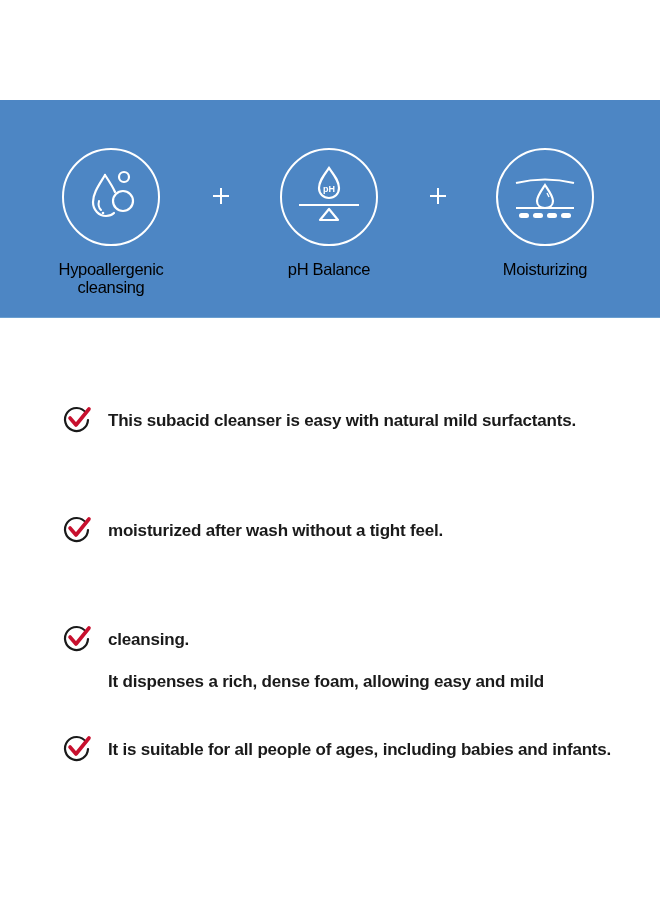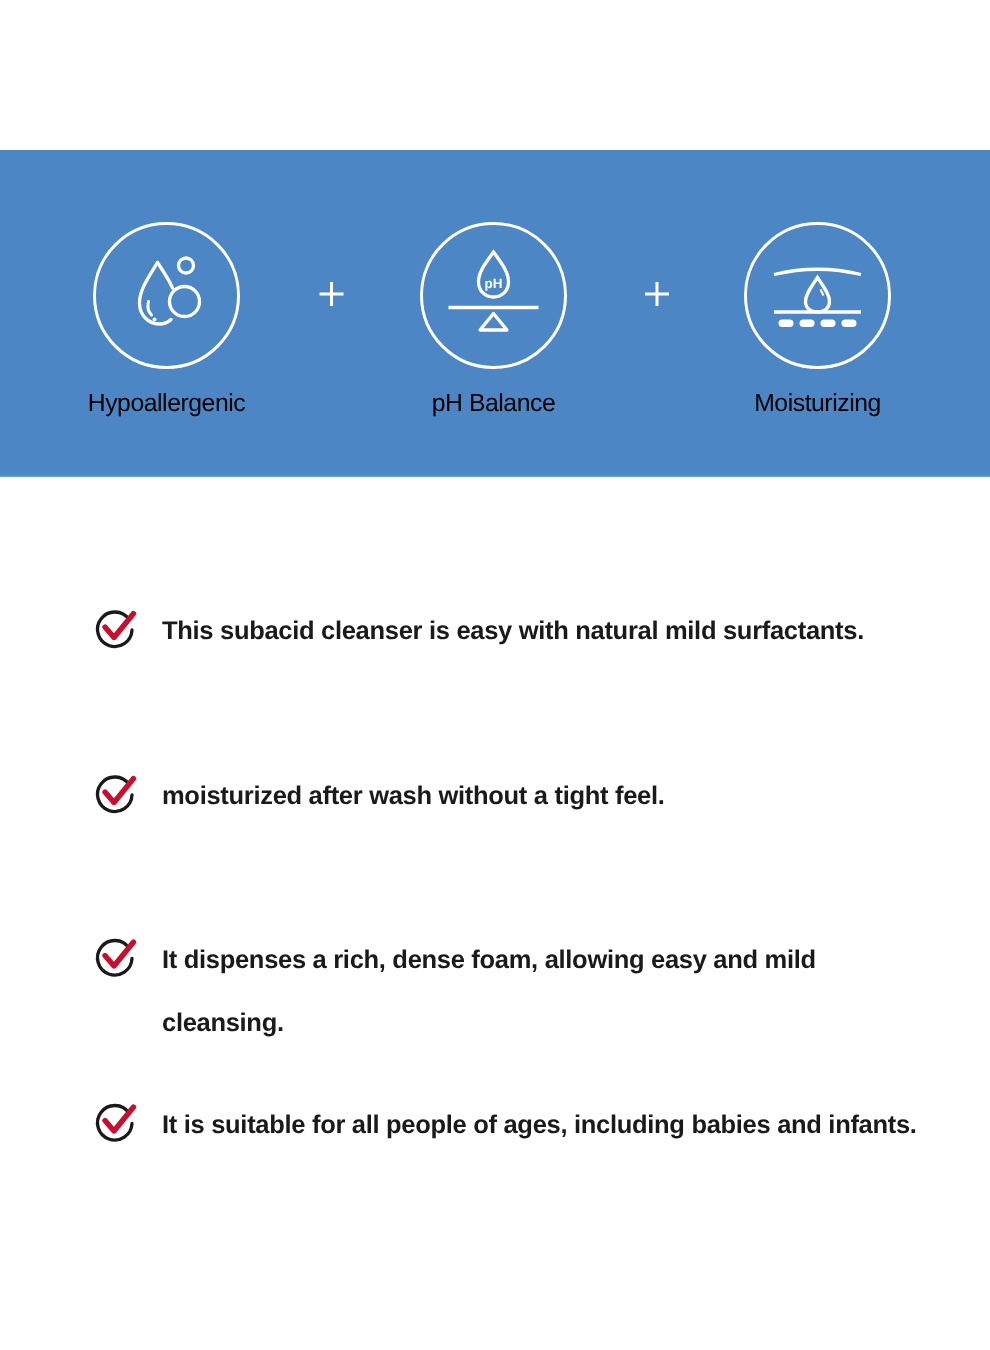--- a/index.html
+++ b/index.html
@@ -38,20 +38,21 @@
       <circle cx="50" cy="50" r="48" fill="none" stroke="#fff" stroke-width="2"></circle>
       <path d="M44 28 C38 38 32 46 32 55 C32 63 38 69 45 69 C48 69 51 68 53 66" fill="none" stroke="#fff" stroke-width="2.2" stroke-linecap="round"></path>
       <path d="M44 28 C48 34 52 40 54 45" fill="none" stroke="#fff" stroke-width="2.2" stroke-linecap="round"></path>
       <path d="M38 54 C37 58 38 61 40 63" fill="none" stroke="#fff" stroke-width="2" stroke-linecap="round"></path>
       <circle cx="42" cy="66" r="1.3" fill="#fff"></circle>
       <circle cx="63" cy="30" r="5" fill="none" stroke="#fff" stroke-width="2.2"></circle>
       <circle cx="62" cy="54" r="10" fill="none" stroke="#fff" stroke-width="2.2"></circle>
     </svg>
     <div class="label">
       <div>Hypoallergenic</div>
+      <div>cleansing</div>
     </div>
   </div>
 
   <svg class="plus" style="left:209px;" viewBox="0 0 24 24">
     <path d="M12 4 V20 M4 12 H20" stroke="#fff" stroke-width="2"></path>
   </svg>
 
   <div class="feature" style="left:239px;">
     <svg class="ring" viewBox="0 0 100 100">
       <circle cx="50" cy="50" r="48" fill="none" stroke="#fff" stroke-width="2"></circle>
@@ -108,22 +109,22 @@
       <span>moisturized after wash without a tight feel.</span>
     </div>
   </div>
 
   <div class="check-item" style="top:623px;">
     <svg class="check-icon" viewBox="0 0 30 30">
       <path d="M24 9 A11.5 11.5 0 1 0 26 16" fill="none" stroke="#1a1a1a" stroke-width="2.2" stroke-linecap="round"></path>
       <path d="M8 14 L14 21 L27 5" fill="none" stroke="#c8102e" stroke-width="3.6" stroke-linecap="round" stroke-linejoin="round"></path>
     </svg>
     <div class="check-text" style="top:-4px;">
+      <span>cleansing.</span>
       <span>It dispenses a rich, dense foam, allowing easy and mild</span>
-      <span>cleansing.</span>
     </div>
   </div>
 
   <div class="check-item" style="top:733px;">
     <svg class="check-icon" viewBox="0 0 30 30">
       <path d="M24 9 A11.5 11.5 0 1 0 26 16" fill="none" stroke="#1a1a1a" stroke-width="2.2" stroke-linecap="round"></path>
       <path d="M8 14 L14 21 L27 5" fill="none" stroke="#c8102e" stroke-width="3.6" stroke-linecap="round" stroke-linejoin="round"></path>
     </svg>
     <div class="check-text" style="top:-4px;">
       <span>It is suitable for all people of ages, including babies and infants.</span>

